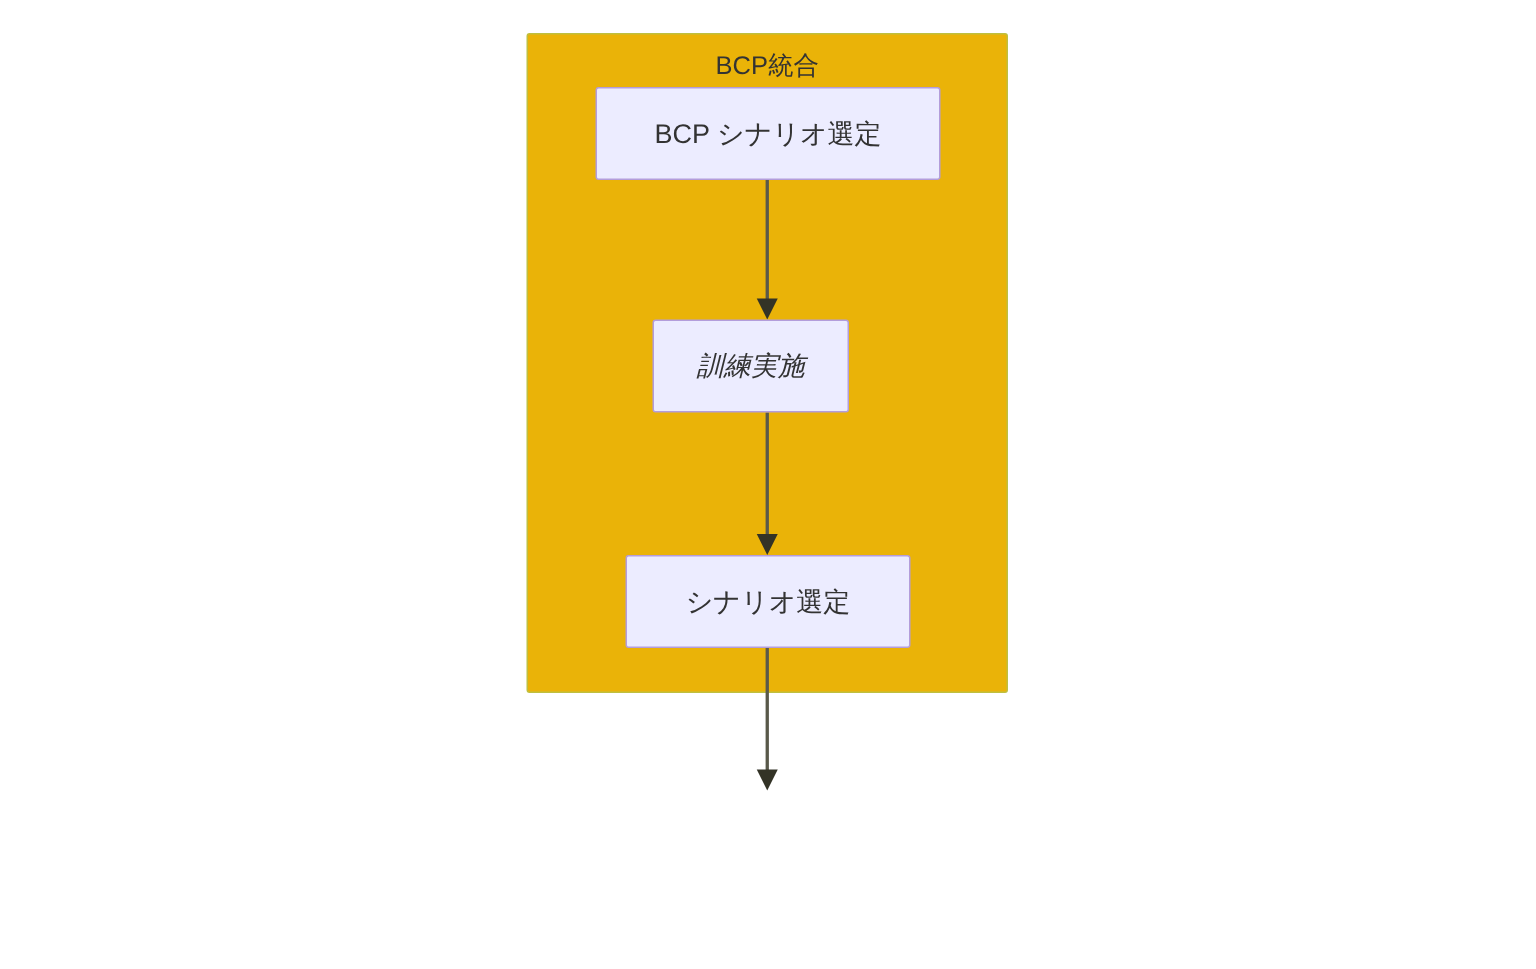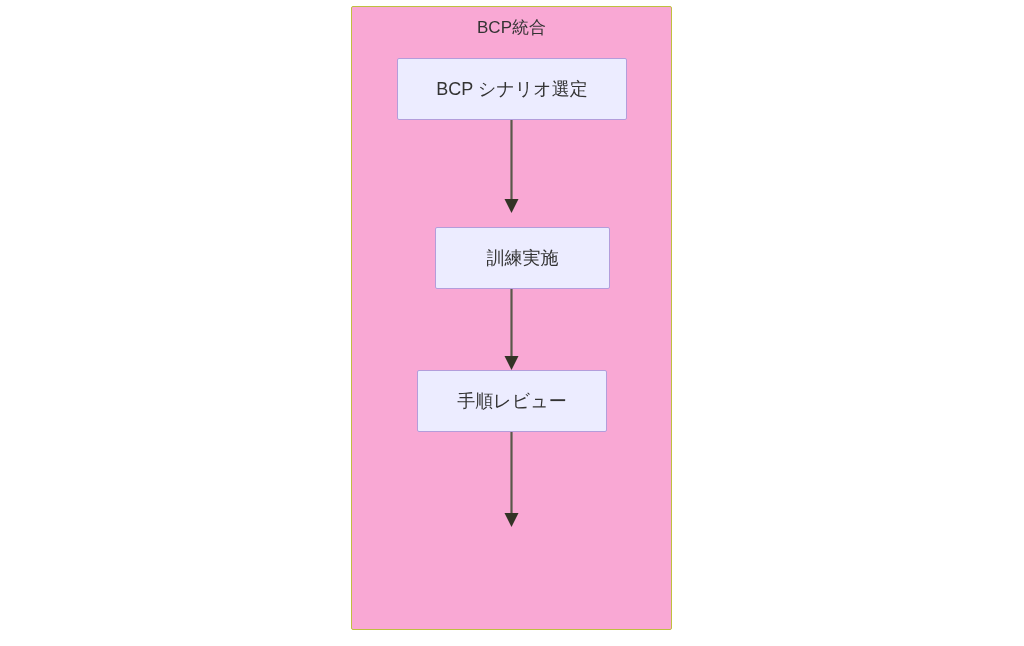--- a/index.html
+++ b/index.html
@@ -18,24 +18,24 @@
     position: absolute;
     left: 0;
     top: 0;
     width: 1024px;
     height: 646px;
   }
   
   .subgraph {
     position: absolute;
     left: 351px;
-    top: 6px;
+    top: 22px;
     width: 321px;
-    height: 624px;
-    background: #f9a8d4;
+    height: 440px;
+    background: #eab308;
     border: 1.6px solid #bfbf3f;
     border-radius: 2px;
     box-sizing: border-box;
   }
   .subgraph-title {
     position: absolute;
     left: 0;
     right: 0;
     top: 11px;
     text-align: center;
@@ -103,22 +103,22 @@
     <g>
       <path class="edge-path" d="M 511.5 432 L 511.5 518"></path>
       <polygon class="edge-head" points="511.5,527 504.5,513 518.5,513"></polygon>
     </g>
   </svg>
 
   <div class="node" style="left:397px; top:58px; width:230px; height:62px;">
     <span class="node-label">BCP シナリオ選定</span>
   </div>
 
-  <div class="node" style="left:435px; top:227px; width:175px; height:62px;">
+  <div class="node" style="left:435px; top:213px; width:131px; height:62px;font-style:italic;">
     <span class="node-label">訓練実施</span>
   </div>
 
   <div class="node" style="left:417px; top:370px; width:190px; height:62px;">
-    <span class="node-label">手順レビュー</span>
+    <span class="node-label">シナリオ選定</span>
   </div>
 
 
 </div>
 
 </body></html>

